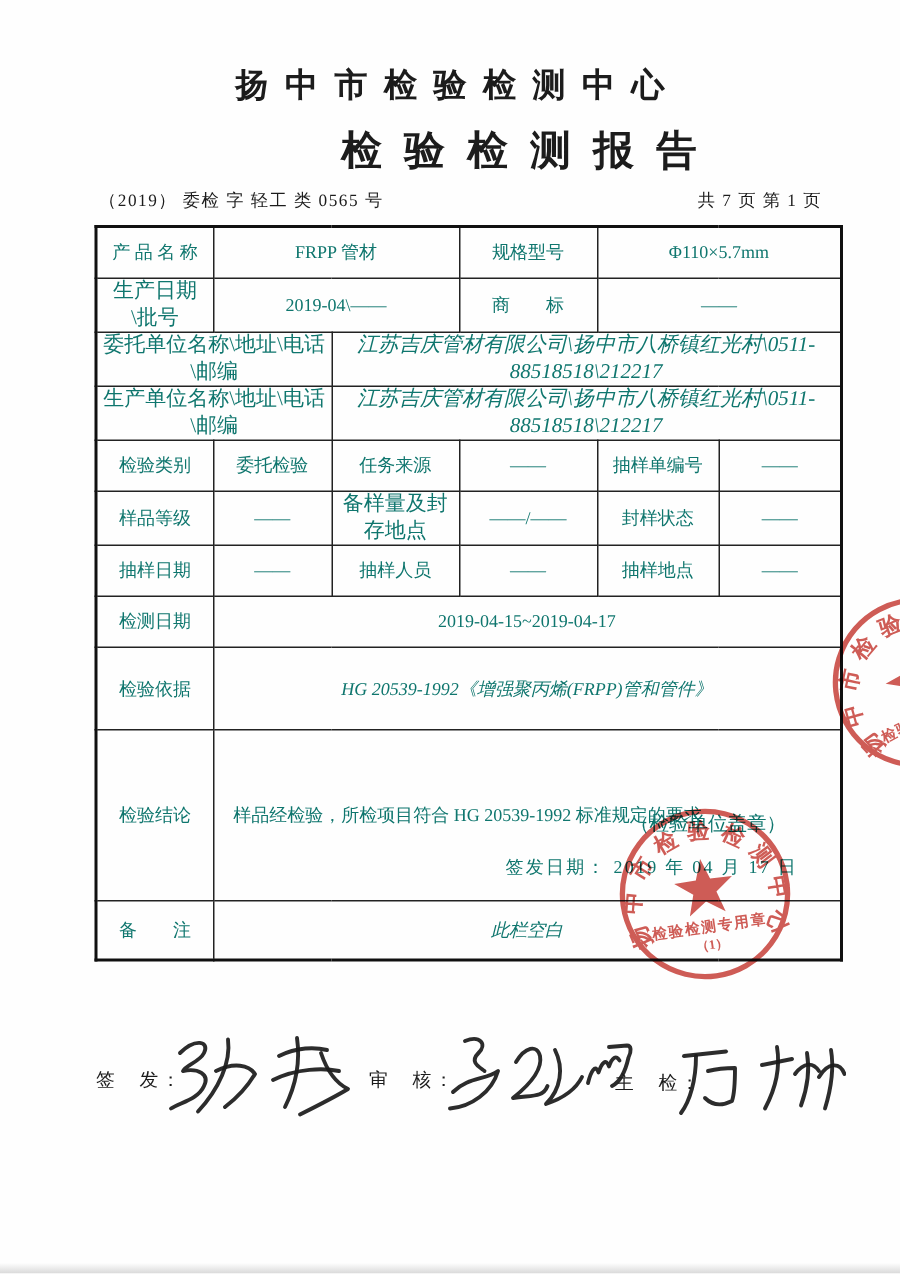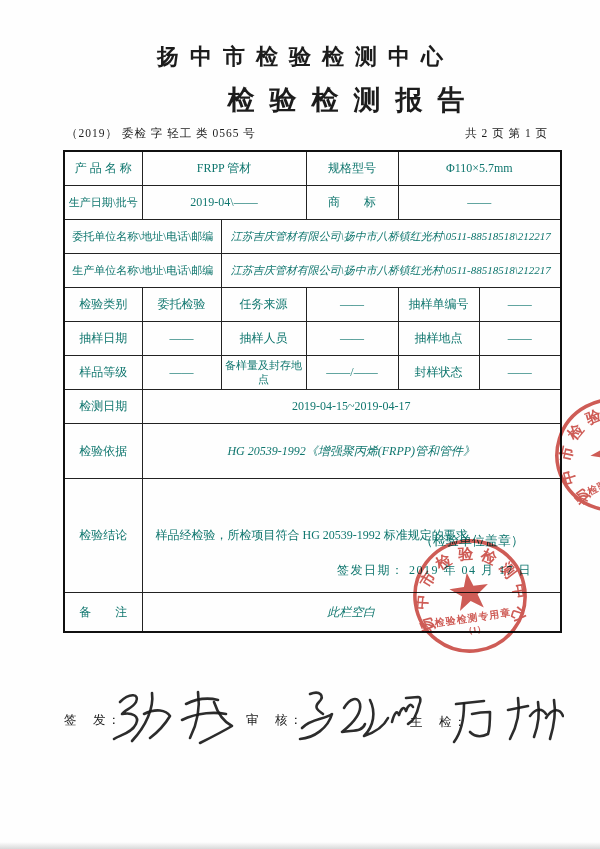--- a/index.html
+++ b/index.html
@@ -26,21 +26,21 @@
     position:absolute;left:63px;top:150px;width:497px;
     border-collapse:collapse;table-layout:fixed;
     font-size:12px;color:#0f766e;
     border:2.4px solid #101010;
   }
   table.rpt td{
     border:1.4px solid #222;text-align:center;vertical-align:middle;
     padding:0 2px;height:33px;overflow:hidden;line-height:1.25;
   }
   td.tl{text-align:left;padding-left:11px;font-style:italic;}
-  td.sm,tr.sm td{font-size:11px;letter-spacing:0;}
+  td.sm,tr.sm td{font-size:14px;letter-spacing:0;}
   tr.h54 td{height:54px;}
   tr.h113 td{height:113px;}
   tr.h38 td{height:38px;}
   td.concl{position:relative;vertical-align:top;padding-top:14px;}
   .concl-text{padding-left:11px;text-align:left;}
   .seal-note{position:absolute;right:36px;top:54px;font-size:13px;}
   .issue-line{position:absolute;right:28px;top:84px;font-size:12px;letter-spacing:1.5px;white-space:nowrap;}
   .sig-label{position:absolute;font-size:12.5px;letter-spacing:2px;}
   .sig-svg{position:absolute;}
   .sig-svg path{stroke:#1a1a1a;stroke-width:2.6;fill:none;stroke-linecap:round;stroke-linejoin:round;opacity:.92;}
@@ -54,21 +54,21 @@
   }
 </style>
 </head>
 <body>
 
 <div class="org-name">扬中市检验检测中心</div>
 <div class="report-title">检验检测报告</div>
 
 <div class="doc-line">
   <span>（2019） 委检 字 轻工 类 0565 号</span>
-  <span>共 2 页 第 1 页</span>
+  <span>共 7 页 第 1 页</span>
 </div>
 
 <table class="rpt">
   <colgroup>
     <col style="width:78px">
       <col style="width:79px">
       <col style="width:85px">
     <col style="width:92px">
       <col style="width:81px">
       <col style="width:82px">
@@ -96,33 +96,33 @@
   </tr>
   <tr>
     <td>检验类别</td>
     <td>委托检验</td>
     <td>任务来源</td>
     <td>——</td>
     <td>抽样单编号</td>
     <td>——</td>
   </tr>
   <tr>
-    <td>抽样日期</td>
-    <td>——</td>
-    <td>抽样人员</td>
-    <td>——</td>
-    <td>抽样地点</td>
-    <td>——</td>
-  </tr>
-  <tr>
     <td>样品等级</td>
     <td>——</td>
     <td class="sm">备样量及封存地点</td>
     <td>——/——</td>
     <td>封样状态</td>
+    <td>——</td>
+  </tr>
+  <tr>
+    <td>抽样日期</td>
+    <td>——</td>
+    <td>抽样人员</td>
+    <td>——</td>
+    <td>抽样地点</td>
     <td>——</td>
   </tr>
   <tr>
     <td>检测日期</td>
     <td colspan="5">2019-04-15~2019-04-17</td>
   </tr>
   <tr class="h54">
     <td>检验依据</td>
     <td colspan="5" class="tl">HG 20539-1992《增强聚丙烯(FRPP)管和管件》</td>
   </tr>

